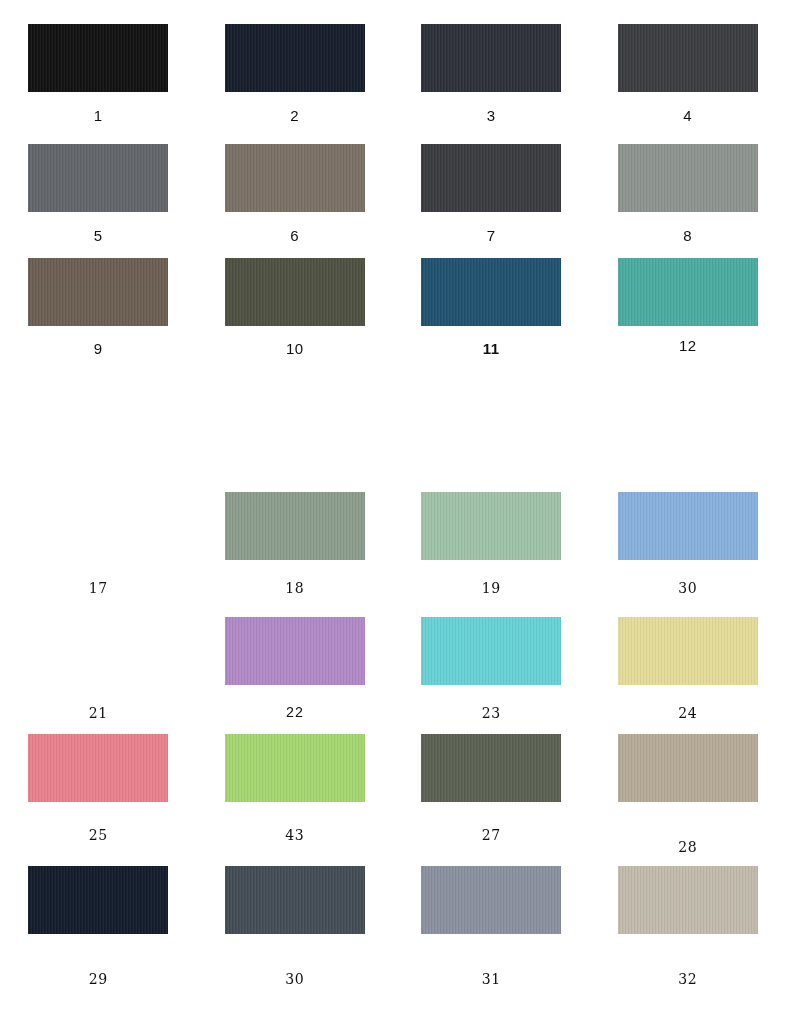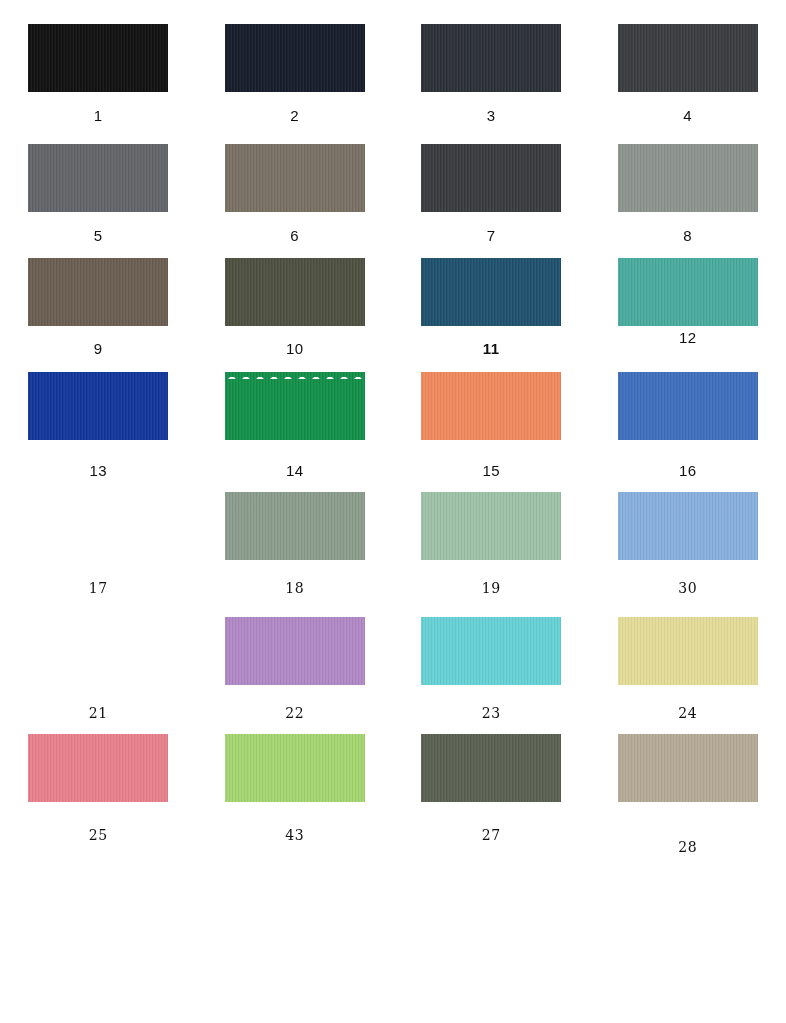--- a/index.html
+++ b/index.html
@@ -181,47 +181,21 @@
         <div class="swatch-patch-wrap">
           <div class="swatch-patch" style="background-color: rgb(31, 82, 110);"></div>
         </div>
       </div>
       <div class="swatch-label" style="left: 393px; top: 83px; font-weight: bold;">11</div>
       <div class="swatch-cell">
         <div class="swatch-patch-wrap">
           <div class="swatch-patch" style="background-color: rgb(74, 171, 159);"></div>
         </div>
       </div>
-      <div class="swatch-label" style="left: 589.5px; top: 72px;">12</div>
-    </div>
-    <div class="swatch-row font-sans" style="top: 372px;">
-      <div class="swatch-cell">
-        <div class="swatch-patch-wrap">
-          <div class="swatch-patch" style="background-color: rgb(18, 54, 155);"></div>
-        </div>
-      </div>
-      <div class="swatch-label" style="left: 0px; top: 91px;">13</div>
-      <div class="swatch-cell">
-        <div class="swatch-patch-wrap">
-          <div class="swatch-patch scallop-top" style="background-color: rgb(18, 144, 73);"></div>
-        </div>
-      </div>
-      <div class="swatch-label" style="left: 196.5px; top: 91px;">14</div>
-      <div class="swatch-cell">
-        <div class="swatch-patch-wrap">
-          <div class="swatch-patch" style="background-color: rgb(240, 138, 93);"></div>
-        </div>
-      </div>
-      <div class="swatch-label" style="left: 393px; top: 91px;">15</div>
-      <div class="swatch-cell">
-        <div class="swatch-patch-wrap">
-          <div class="swatch-patch" style="background-color: rgb(63, 111, 189);"></div>
-        </div>
-      </div>
-      <div class="swatch-label" style="left: 589.5px; top: 91px;">16</div>
+      <div class="swatch-label" style="left: 589.5px; top: 80px;">12</div>
     </div>
     <div class="swatch-row font-serif" style="top: 492px;">
       <div class="swatch-cell">
         <div class="swatch-patch-wrap"></div>
       </div>
       <div class="swatch-label" style="left: 0px; top: 89px;">17</div>
       <div class="swatch-cell">
         <div class="swatch-patch-wrap">
           <div class="swatch-patch" style="background-color: rgb(139, 157, 140);"></div>
         </div>
@@ -243,21 +217,21 @@
     <div class="swatch-row font-serif" style="top: 617px;">
       <div class="swatch-cell">
         <div class="swatch-patch-wrap"></div>
       </div>
       <div class="swatch-label" style="left: 0px; top: 89px;">21</div>
       <div class="swatch-cell">
         <div class="swatch-patch-wrap">
           <div class="swatch-patch" style="background-color: rgb(177, 137, 198);"></div>
         </div>
       </div>
-      <div class="swatch-label" style="left: 196.5px; top: 89px;">22</div>
+      <div class="swatch-label" style="left: 196.5px; top: 89px; font-family: Liberation Mono, monospace;">22</div>
       <div class="swatch-cell">
         <div class="swatch-patch-wrap">
           <div class="swatch-patch" style="background-color: rgb(102, 210, 214);"></div>
         </div>
       </div>
       <div class="swatch-label" style="left: 393px; top: 89px;">23</div>
       <div class="swatch-cell">
         <div class="swatch-patch-wrap">
           <div class="swatch-patch" style="background-color: rgb(227, 220, 152);"></div>
         </div>
@@ -283,13 +257,39 @@
         </div>
       </div>
       <div class="swatch-label" style="left: 393px; top: 94px;">27</div>
       <div class="swatch-cell">
         <div class="swatch-patch-wrap">
           <div class="swatch-patch" style="background-color: rgb(181, 170, 150);"></div>
         </div>
       </div>
       <div class="swatch-label" style="left: 589.5px; top: 106px;">28</div>
     </div>
+    <div class="swatch-row font-serif" style="top: 866px;">
+      <div class="swatch-cell">
+        <div class="swatch-patch-wrap">
+          <div class="swatch-patch" style="background-color: rgb(19, 28, 43);"></div>
+        </div>
+      </div>
+      <div class="swatch-label" style="left: 0px; top: 106px;">29</div>
+      <div class="swatch-cell">
+        <div class="swatch-patch-wrap">
+          <div class="swatch-patch" style="background-color: rgb(67, 75, 85);"></div>
+        </div>
+      </div>
+      <div class="swatch-label" style="left: 196.5px; top: 106px;">30</div>
+      <div class="swatch-cell">
+        <div class="swatch-patch-wrap">
+          <div class="swatch-patch" style="background-color: rgb(139, 144, 160);"></div>
+        </div>
+      </div>
+      <div class="swatch-label" style="left: 393px; top: 106px;">31</div>
+      <div class="swatch-cell">
+        <div class="swatch-patch-wrap">
+          <div class="swatch-patch" style="background-color: rgb(194, 187, 172);"></div>
+        </div>
+      </div>
+      <div class="swatch-label" style="left: 589.5px; top: 106px;">32</div>
+    </div>
   </div>
 
 </body></html>

